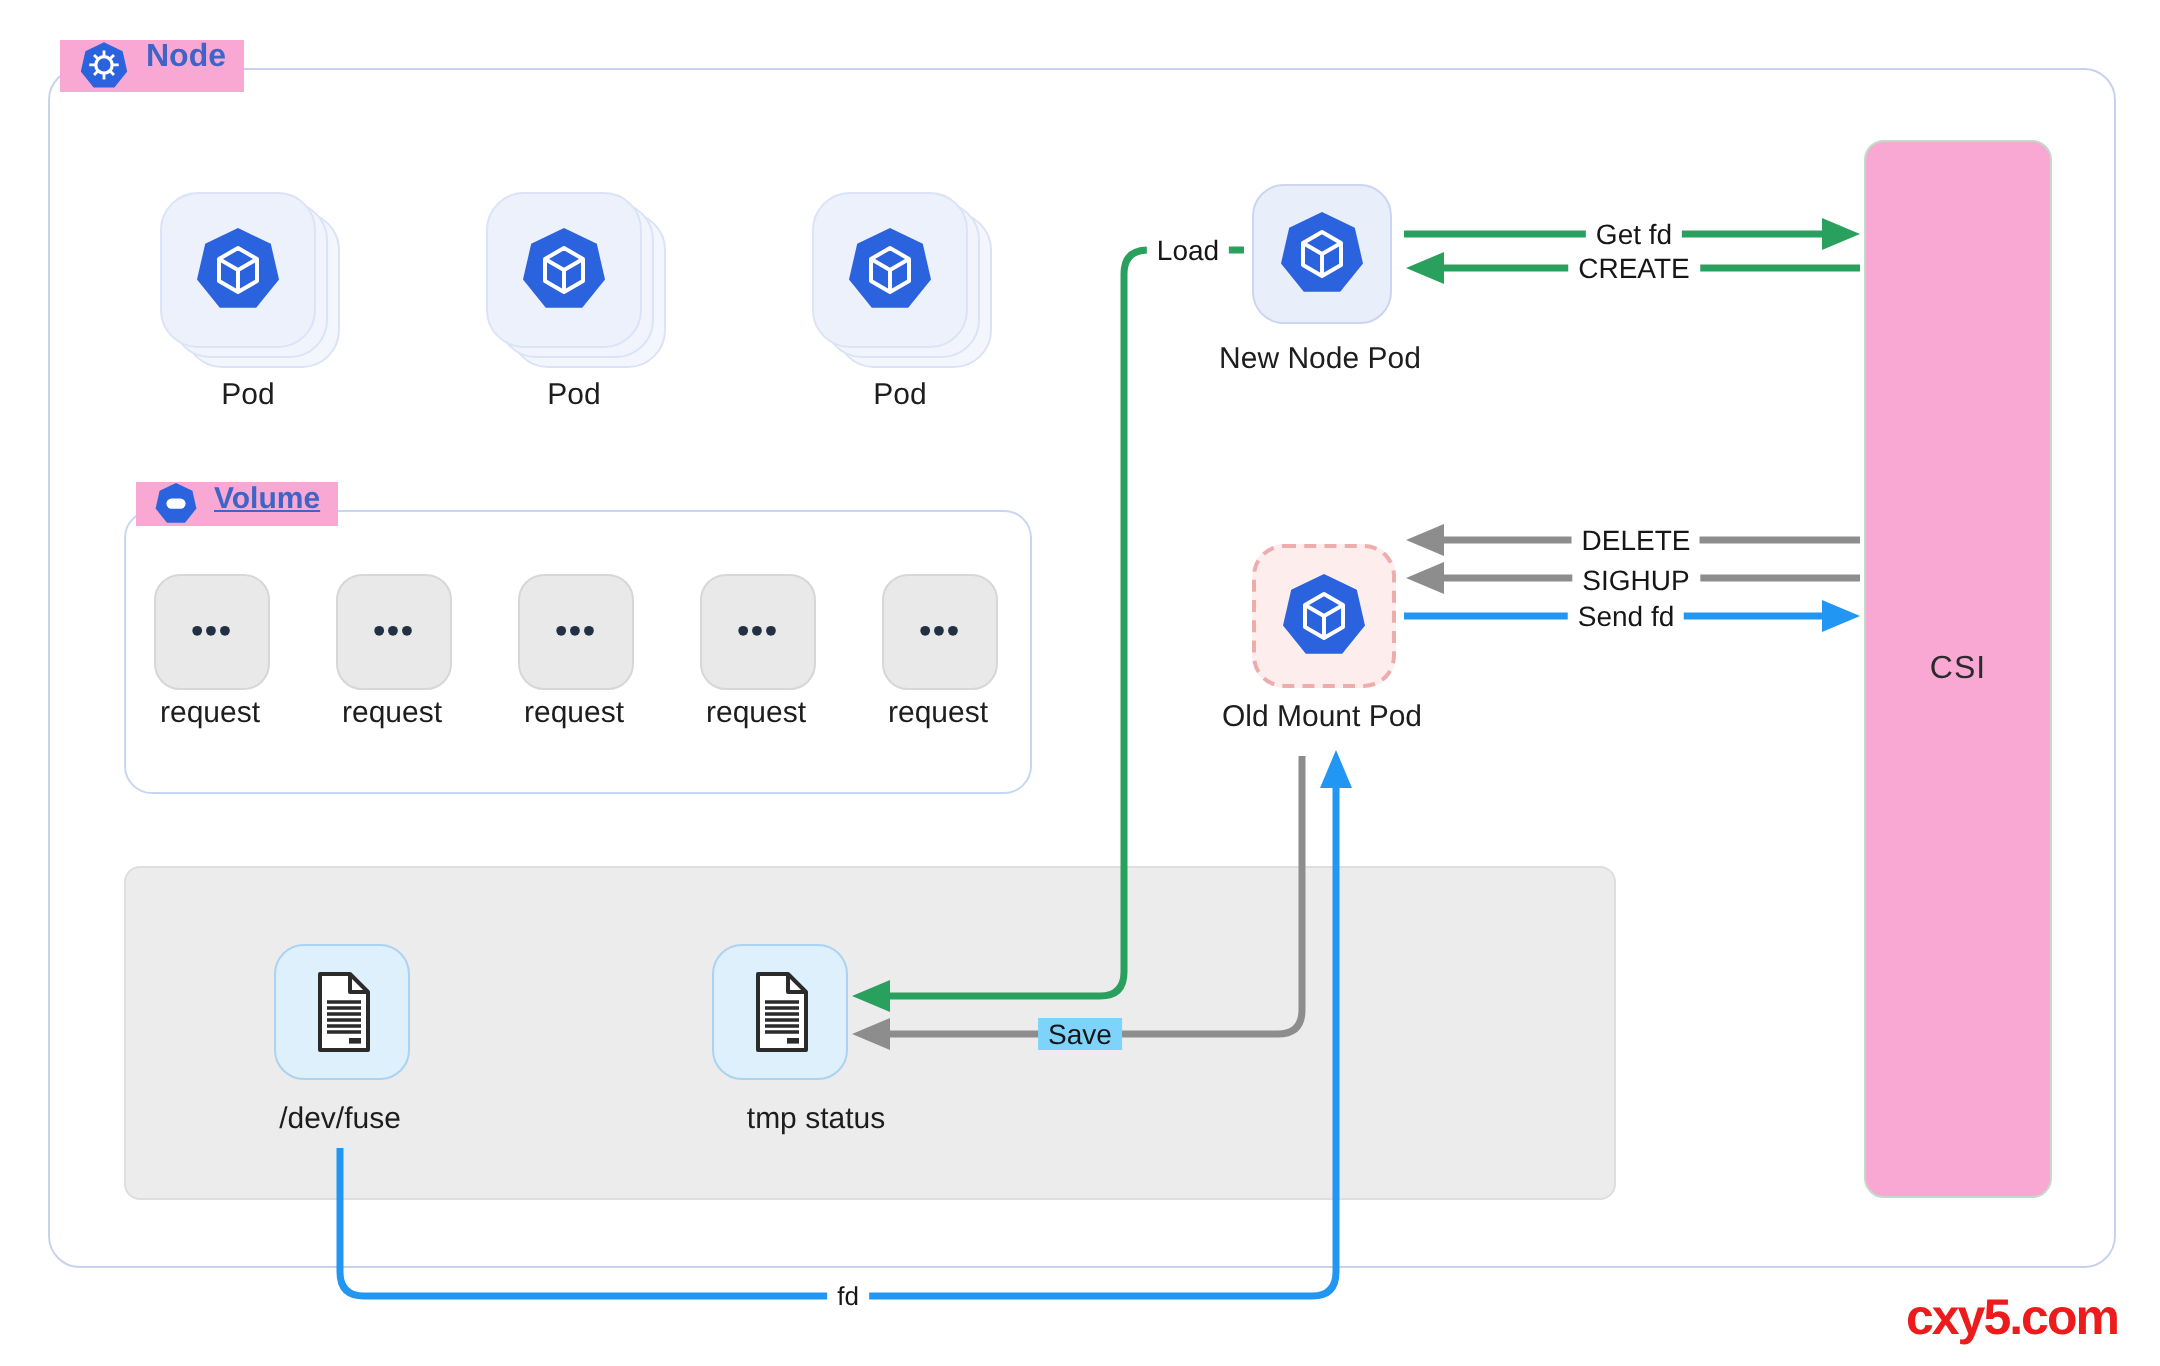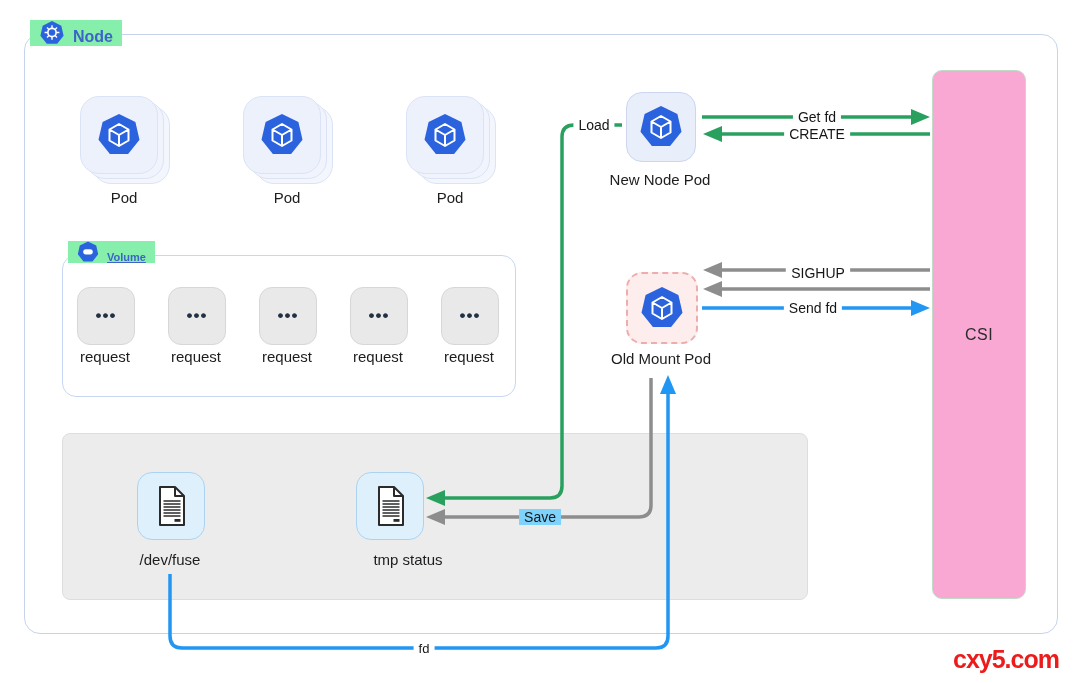--- a/index.html
+++ b/index.html
@@ -7,26 +7,26 @@
     position:relative; width:1080px; height:683px;
     font-family:"Liberation Sans", sans-serif;
     color:#1d1d1f; background:#fff; overflow:hidden;
   }
   
   .node-box {
     position:absolute; left:24px; top:34px; width:1032px; height:598px;
     border:1.5px solid #c7d3ec; border-radius:16px; z-index:1;
   }
   .legend {
-    position:absolute; display:flex; align-items:flex-end; gap:8px;
-    background:#86efac; padding:0 9px; z-index:3;
+    position:absolute; display:flex; align-items:flex-start; gap:8px;
+    background:#f9a8d4; padding:0 9px; z-index:3;
     color:#3d64c6; font-weight:bold;
   }
   .node-legend { left:30px; top:20px; font-size:16px; }
-  .volume-legend { left:68px; top:241px; font-size:11px;text-decoration:underline; }
+  .volume-legend { left:68px; top:241px; font-size:15px;text-decoration:underline; }
   .volume-box {
     position:absolute; left:62px; top:255px; width:452px; height:140px;
     border:1.5px solid #c7d7f3; border-radius:14px; z-index:1;
   }
   .csi-box {
     position:absolute; left:932px; top:70px; width:92px; height:527px;
     background:#f9a8d4; border:1.5px solid #c1dbc8; border-radius:10px;
     display:flex; align-items:center; justify-content:center;
     font-size:16px; color:#2b2b2b; z-index:2; letter-spacing:.5px;
   }
@@ -228,21 +228,21 @@
     <path d="M651 378 V505 Q651 517 639 517 H444" stroke="#8d8d8d" stroke-width="3.5" fill="none"></path>
     <polygon points="426,517 445,509 445,525" fill="#8d8d8d"></polygon>
 
     <path d="M170 574 V636 Q170 648 182 648 H656 Q668 648 668 636 V392" stroke="#2196f3" stroke-width="3.5" fill="none"></path>
     <polygon points="668,375 660,394 676,394" fill="#2196f3"></polygon>
   </svg>
 
   <span class="chip" style="left:817px; top:117px;">Get fd</span>
   <span class="chip" style="left:817px; top:134px;">CREATE</span>
   <span class="chip" style="left:818px; top:270px;text-align:right;">DELETE</span>
-  <span class="chip" style="left:818px; top:273px;">SIGHUP</span>
+  <span class="chip" style="left:818px; top:290px;">SIGHUP</span>
   <span class="chip" style="left:813px; top:308px;">Send fd</span>
   <span class="chip" style="left:594px; top:125px;text-align:center;">Load</span>
   <span class="chip on-gray" style="left:540px; top:517px;">Save</span>
   <span class="chip small" style="left:424px; top:648px;">fd</span>
 
   <div class="watermark">cxy5.com</div>
 
 </div>
 
 </body></html>

